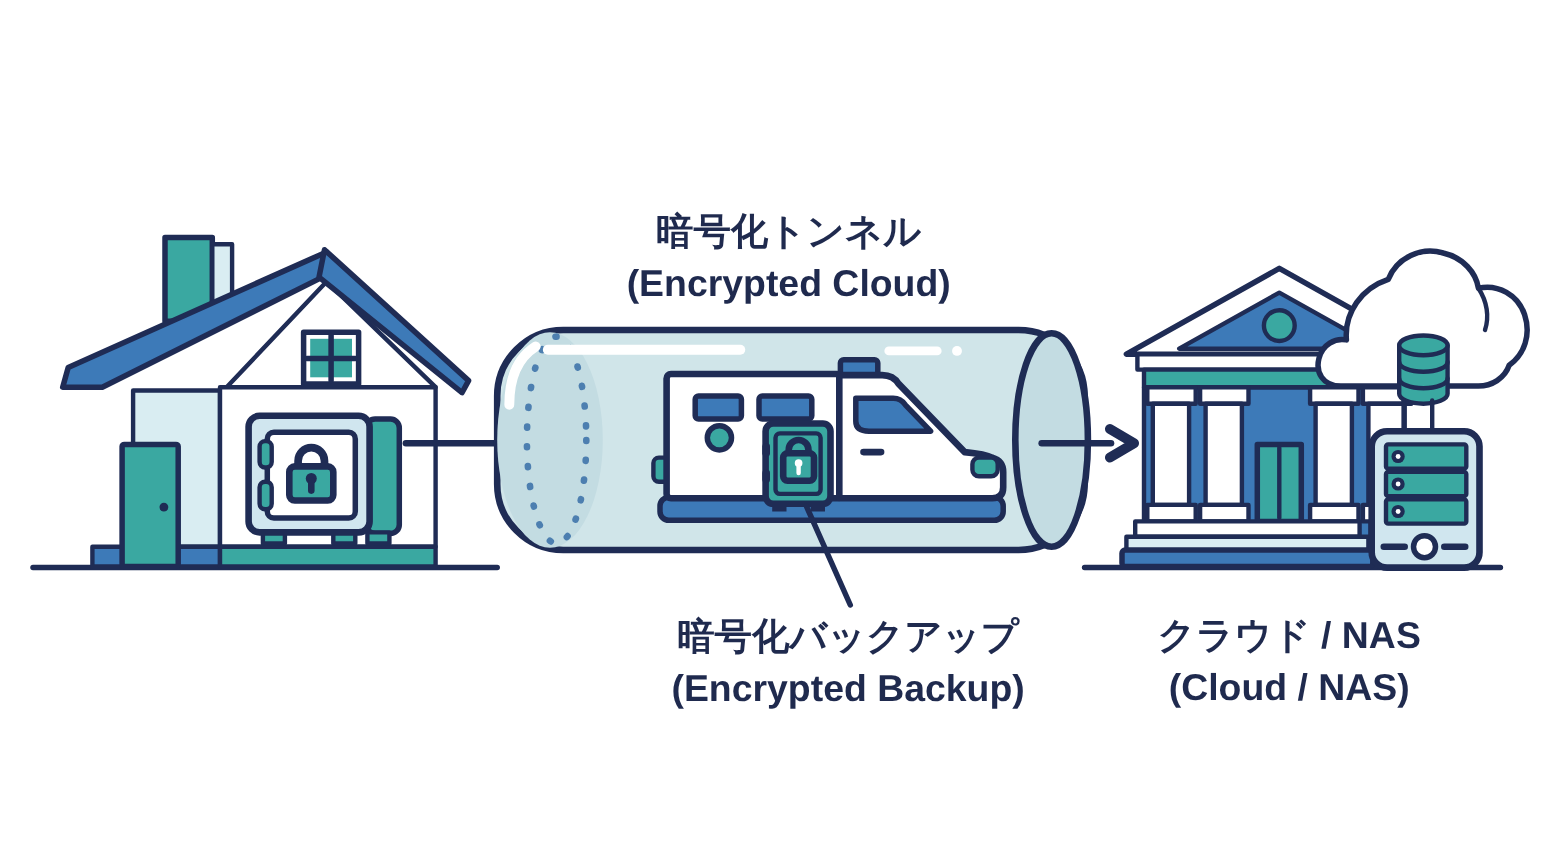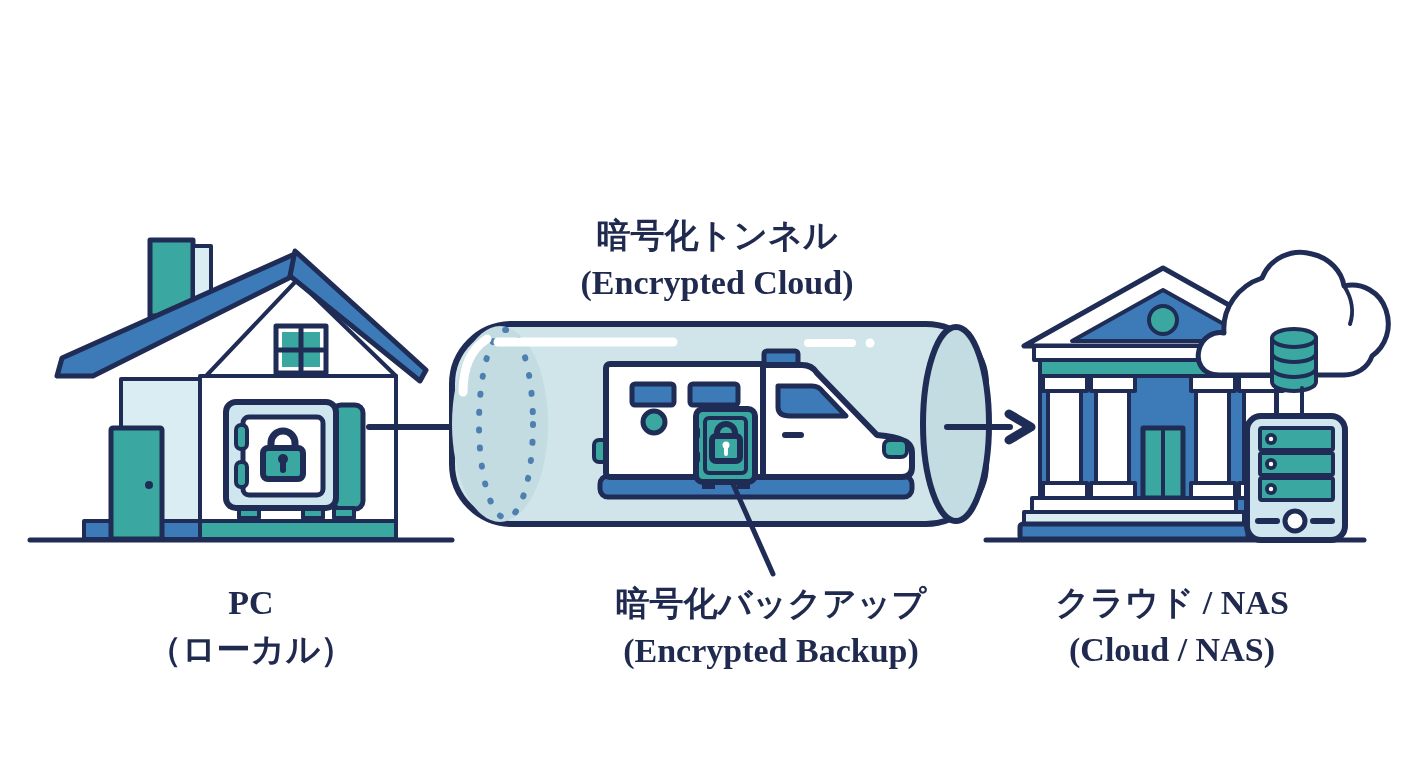--- a/index.html
+++ b/index.html
@@ -4,22 +4,21 @@
 <style>
   :root{
     --outline:#1f2c55; --blue:#3d7ab8; --teal:#3aa8a1; --light-cyan:#d9edf2;
     --panel-light:#d0e6ef; --tunnel-fill:#d0e5e9; --tunnel-cap:#c3dce2;
     --dash-blue:#4d7fb0; --text:#1f2a4e; --background:#ffffff;
   }
   html,body{margin:0;padding:0;}
   .stage{
     position:relative; width:1408px; height:708px; overflow:hidden;
     background:var(--background);
-    font-family:Liberation Serif, serif;
-    margin-top:24px;
+    font-family:Liberation Sans, sans-serif;
   }
   svg.art{position:absolute; left:0; top:0;}
   
   .so{stroke:var(--outline); stroke-linecap:round; stroke-linejoin:round;}
   .ln{fill:none; stroke:var(--outline); stroke-linecap:round; stroke-linejoin:round;}
   .sw{fill:none; stroke:#fff; stroke-linecap:round;}
   .sd{fill:none; stroke:var(--dash-blue); stroke-linecap:round;}
   .fw{fill:#fff}.fb{fill:var(--blue)}.ft{fill:var(--teal)}.fl{fill:var(--light-cyan)}
   .fp{fill:var(--panel-light)}.ftn{fill:var(--tunnel-fill)}.fc{fill:var(--tunnel-cap)}
   .fn{fill:var(--outline)}
@@ -187,24 +186,20 @@
     <circle cx="1295" cy="497" r="10" class="fw so" stroke-width="5"></circle>
     <path d="M1313 497 H1332" class="ln" stroke-width="6"></path>
   </g>
 </svg>
 
 <div class="label" style="left:717px; top:188px;">
   <div>暗号化トンネル</div>
   <div>(Encrypted Cloud)</div>
 </div>
 
-<div class="label" style="left:251px; top:555px;">
-  <div>PC</div>
-  <div>（ローカル）</div>
-</div>
 
 <div class="label" style="left:771px; top:556px;">
   <div>暗号化バックアップ</div>
   <div>(Encrypted Backup)</div>
 </div>
 
 <div class="label" style="left:1172px; top:555px;">
   <div>クラウド / NAS</div>
   <div>(Cloud / NAS)</div>
 </div>

